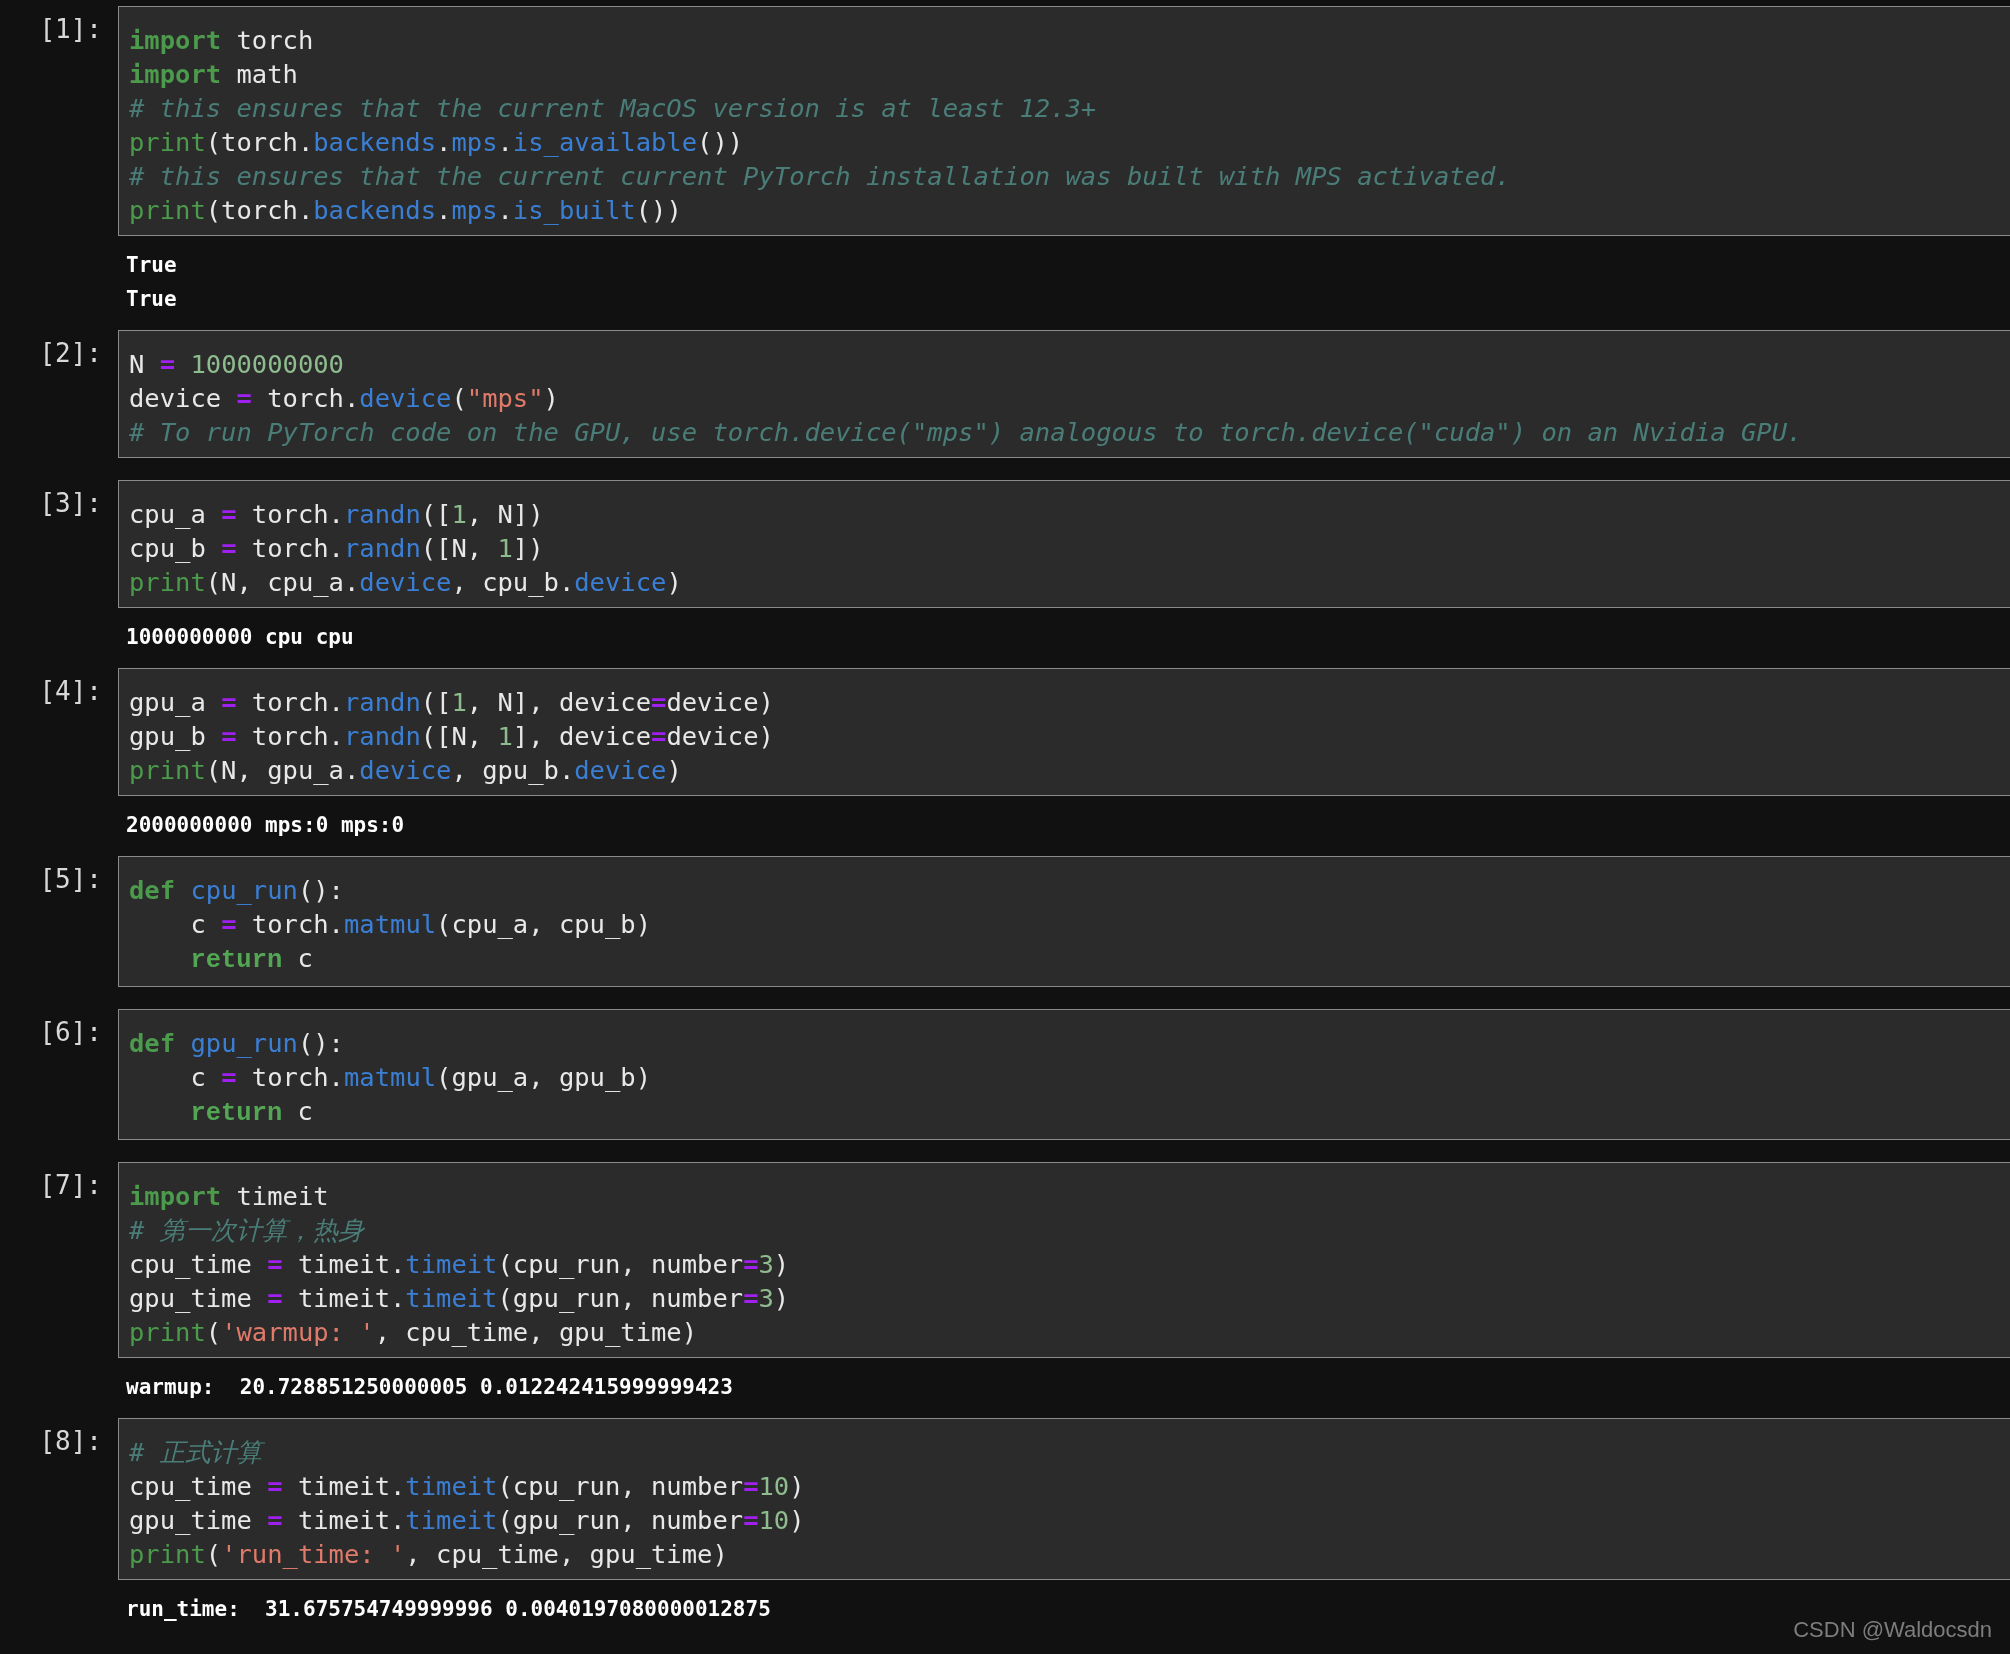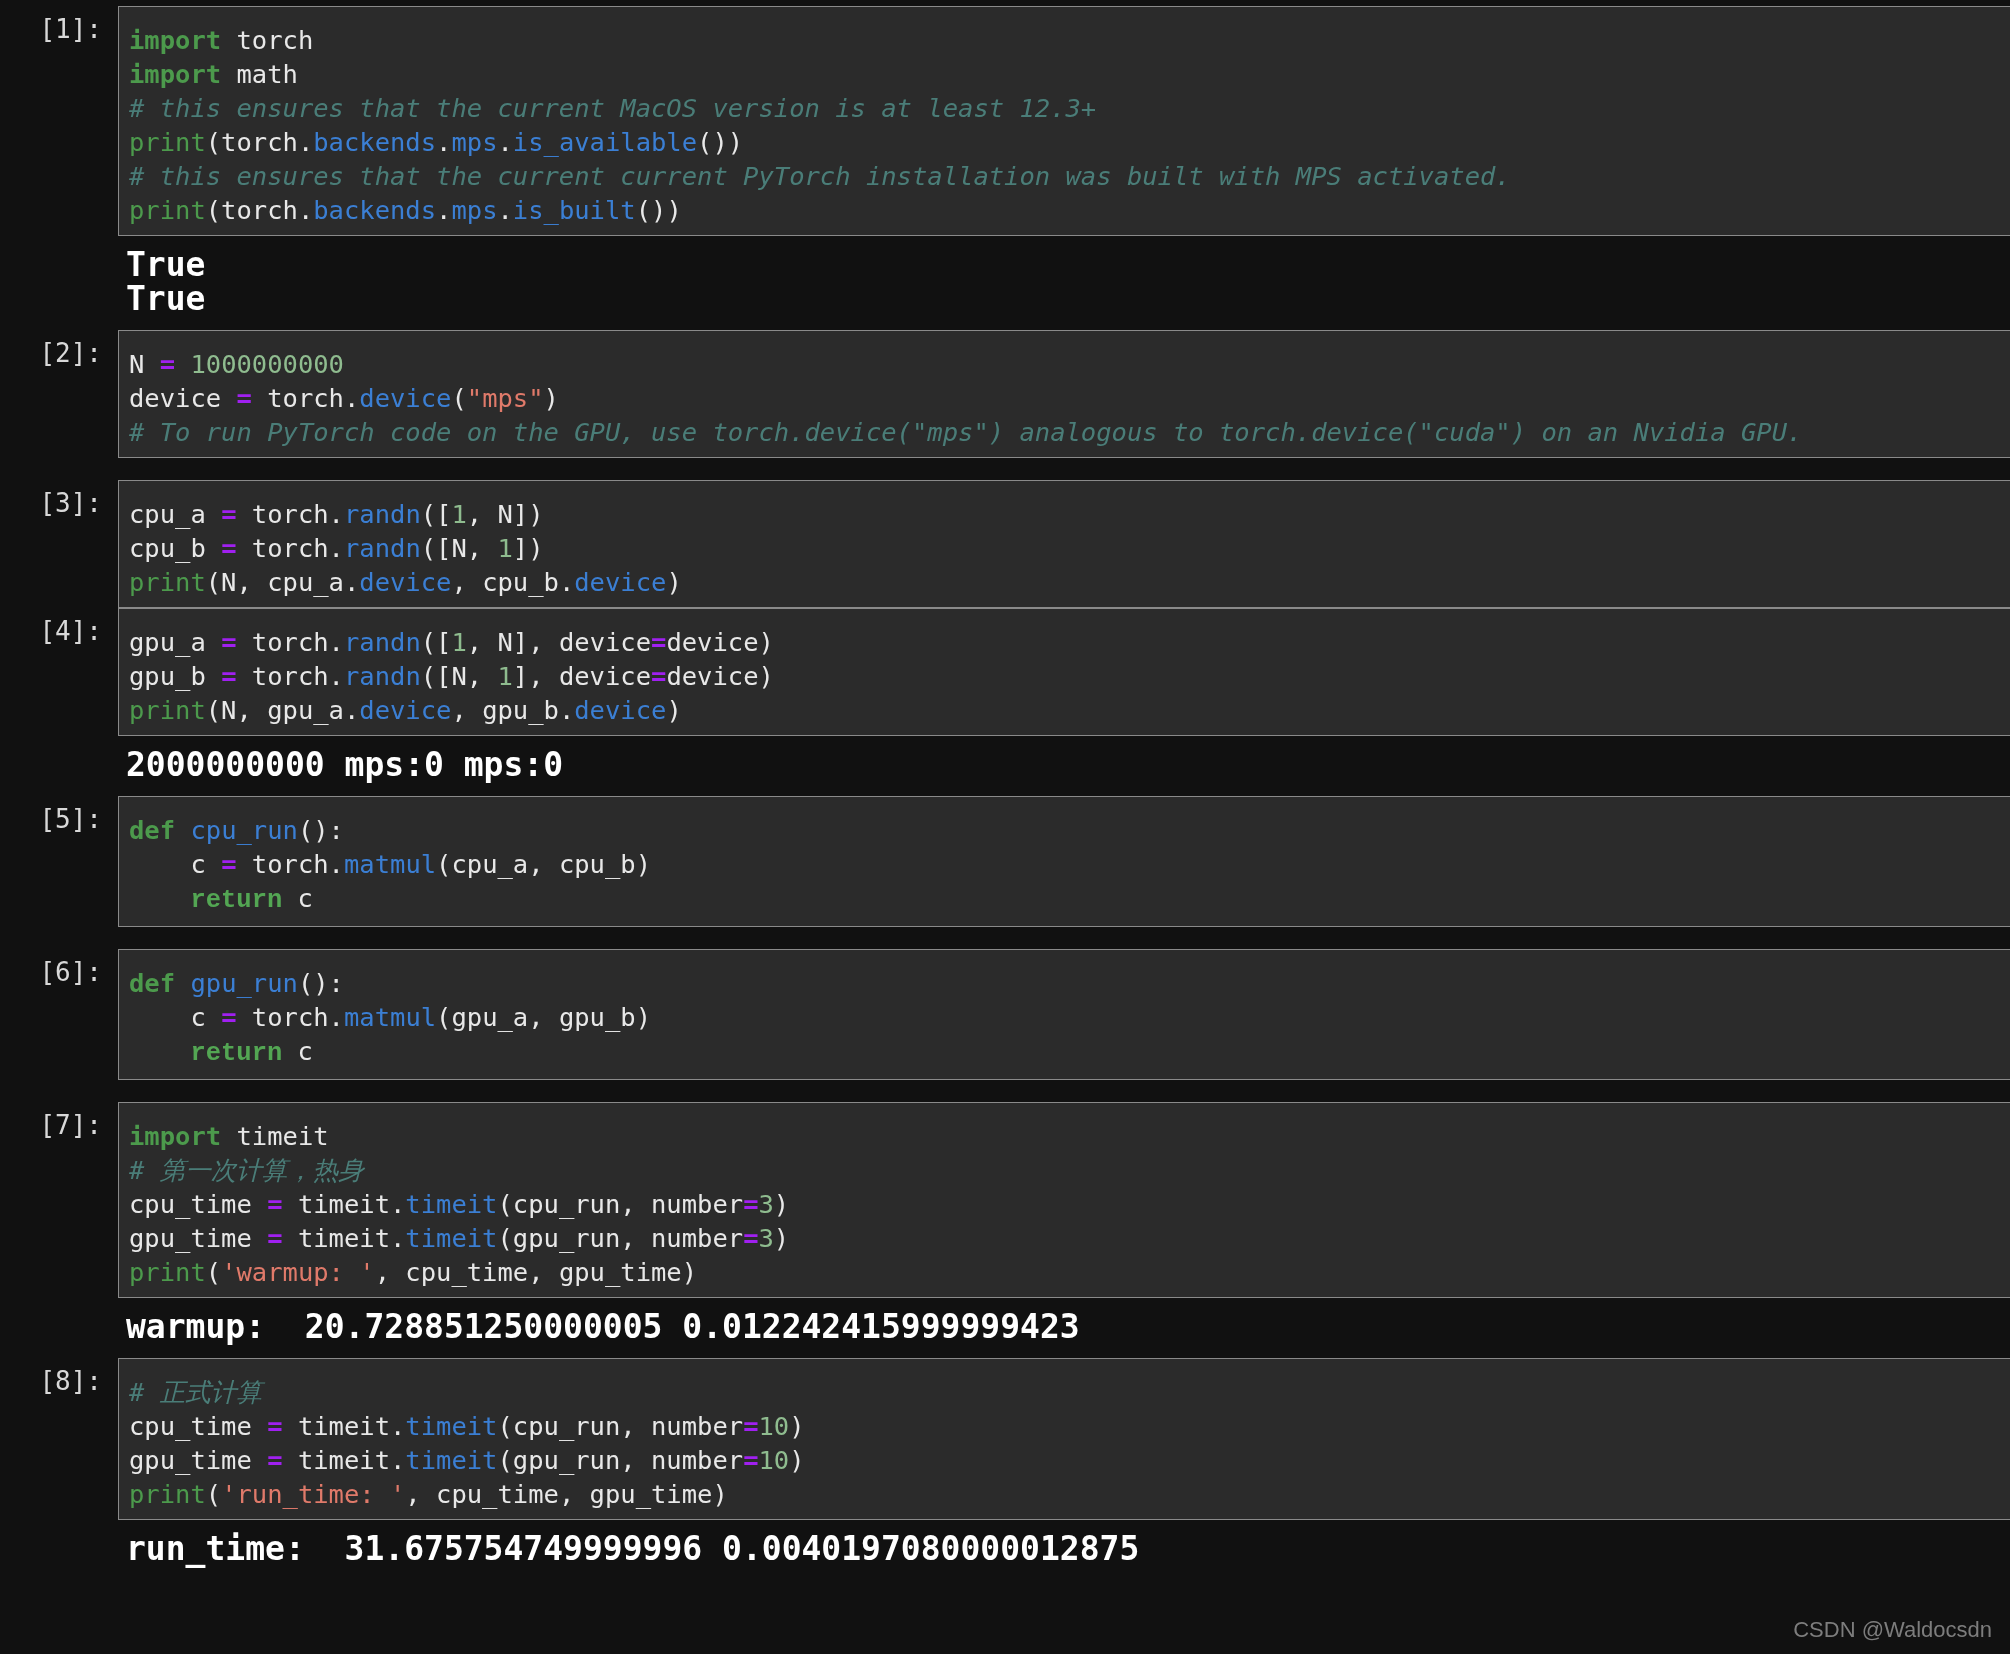--- a/index.html
+++ b/index.html
@@ -90,21 +90,21 @@
     flex:1 1 auto;
     background:var(--out-bg);
     padding:12px 0 14px 8px;
     min-width:0;
   }
   pre.out{
     margin:0;
     padding:0;
     color:var(--out-fg);
     font-family:"DejaVu Sans Mono","Liberation Mono",monospace;
-    font-size:33px;
+    font-size:21px;
     line-height:34px;
     font-weight:bold;
     white-space:pre;
   }
   .spacer-md{height:22px;}
 
   .k{color:var(--kw);font-weight:bold;}
   .kr{color:var(--kw2);font-weight:bold;font-family:Liberation Mono, monospace;}
   .c{color:var(--comment);font-style:italic;}
   .b{color:var(--fn);}
@@ -163,20 +163,26 @@
   <div class="spacer-md"></div>
 
   <div class="cell code-cell">
     <div class="prompt">[3]:</div>
     <div class="input-area">
         <pre class="src"><span class="p">cpu_a </span><span class="o">=</span> <span class="p">torch.</span><span class="b">randn</span><span class="p">([</span><span class="n">1</span><span class="p">, N])</span>
 <span class="p">cpu_b </span><span class="o">=</span> <span class="p">torch.</span><span class="b">randn</span><span class="p">([N, </span><span class="n">1</span><span class="p">])</span>
 <span class="pf">print</span><span class="p">(N, cpu_a.</span><span class="b">device</span><span class="p">, cpu_b.</span><span class="b">device</span><span class="p">)</span></pre>
       </div>
   </div>
+  <div class="output-row">
+    <div class="prompt blank">&nbsp;</div>
+    <div class="output-area">
+        <pre class="out">1000000000 cpu cpu</pre>
+      </div>
+  </div>
 
   <div class="cell code-cell">
     <div class="prompt">[4]:</div>
     <div class="input-area">
         <pre class="src"><span class="p">gpu_a </span><span class="o">=</span> <span class="p">torch.</span><span class="b">randn</span><span class="p">([</span><span class="n">1</span><span class="p">, N], device</span><span class="o">=</span><span class="p">device)</span>
 <span class="p">gpu_b </span><span class="o">=</span> <span class="p">torch.</span><span class="b">randn</span><span class="p">([N, </span><span class="n">1</span><span class="p">], device</span><span class="o">=</span><span class="p">device)</span>
 <span class="pf">print</span><span class="p">(N, gpu_a.</span><span class="b">device</span><span class="p">, gpu_b.</span><span class="b">device</span><span class="p">)</span></pre>
       </div>
   </div>
   <div class="output-row">

